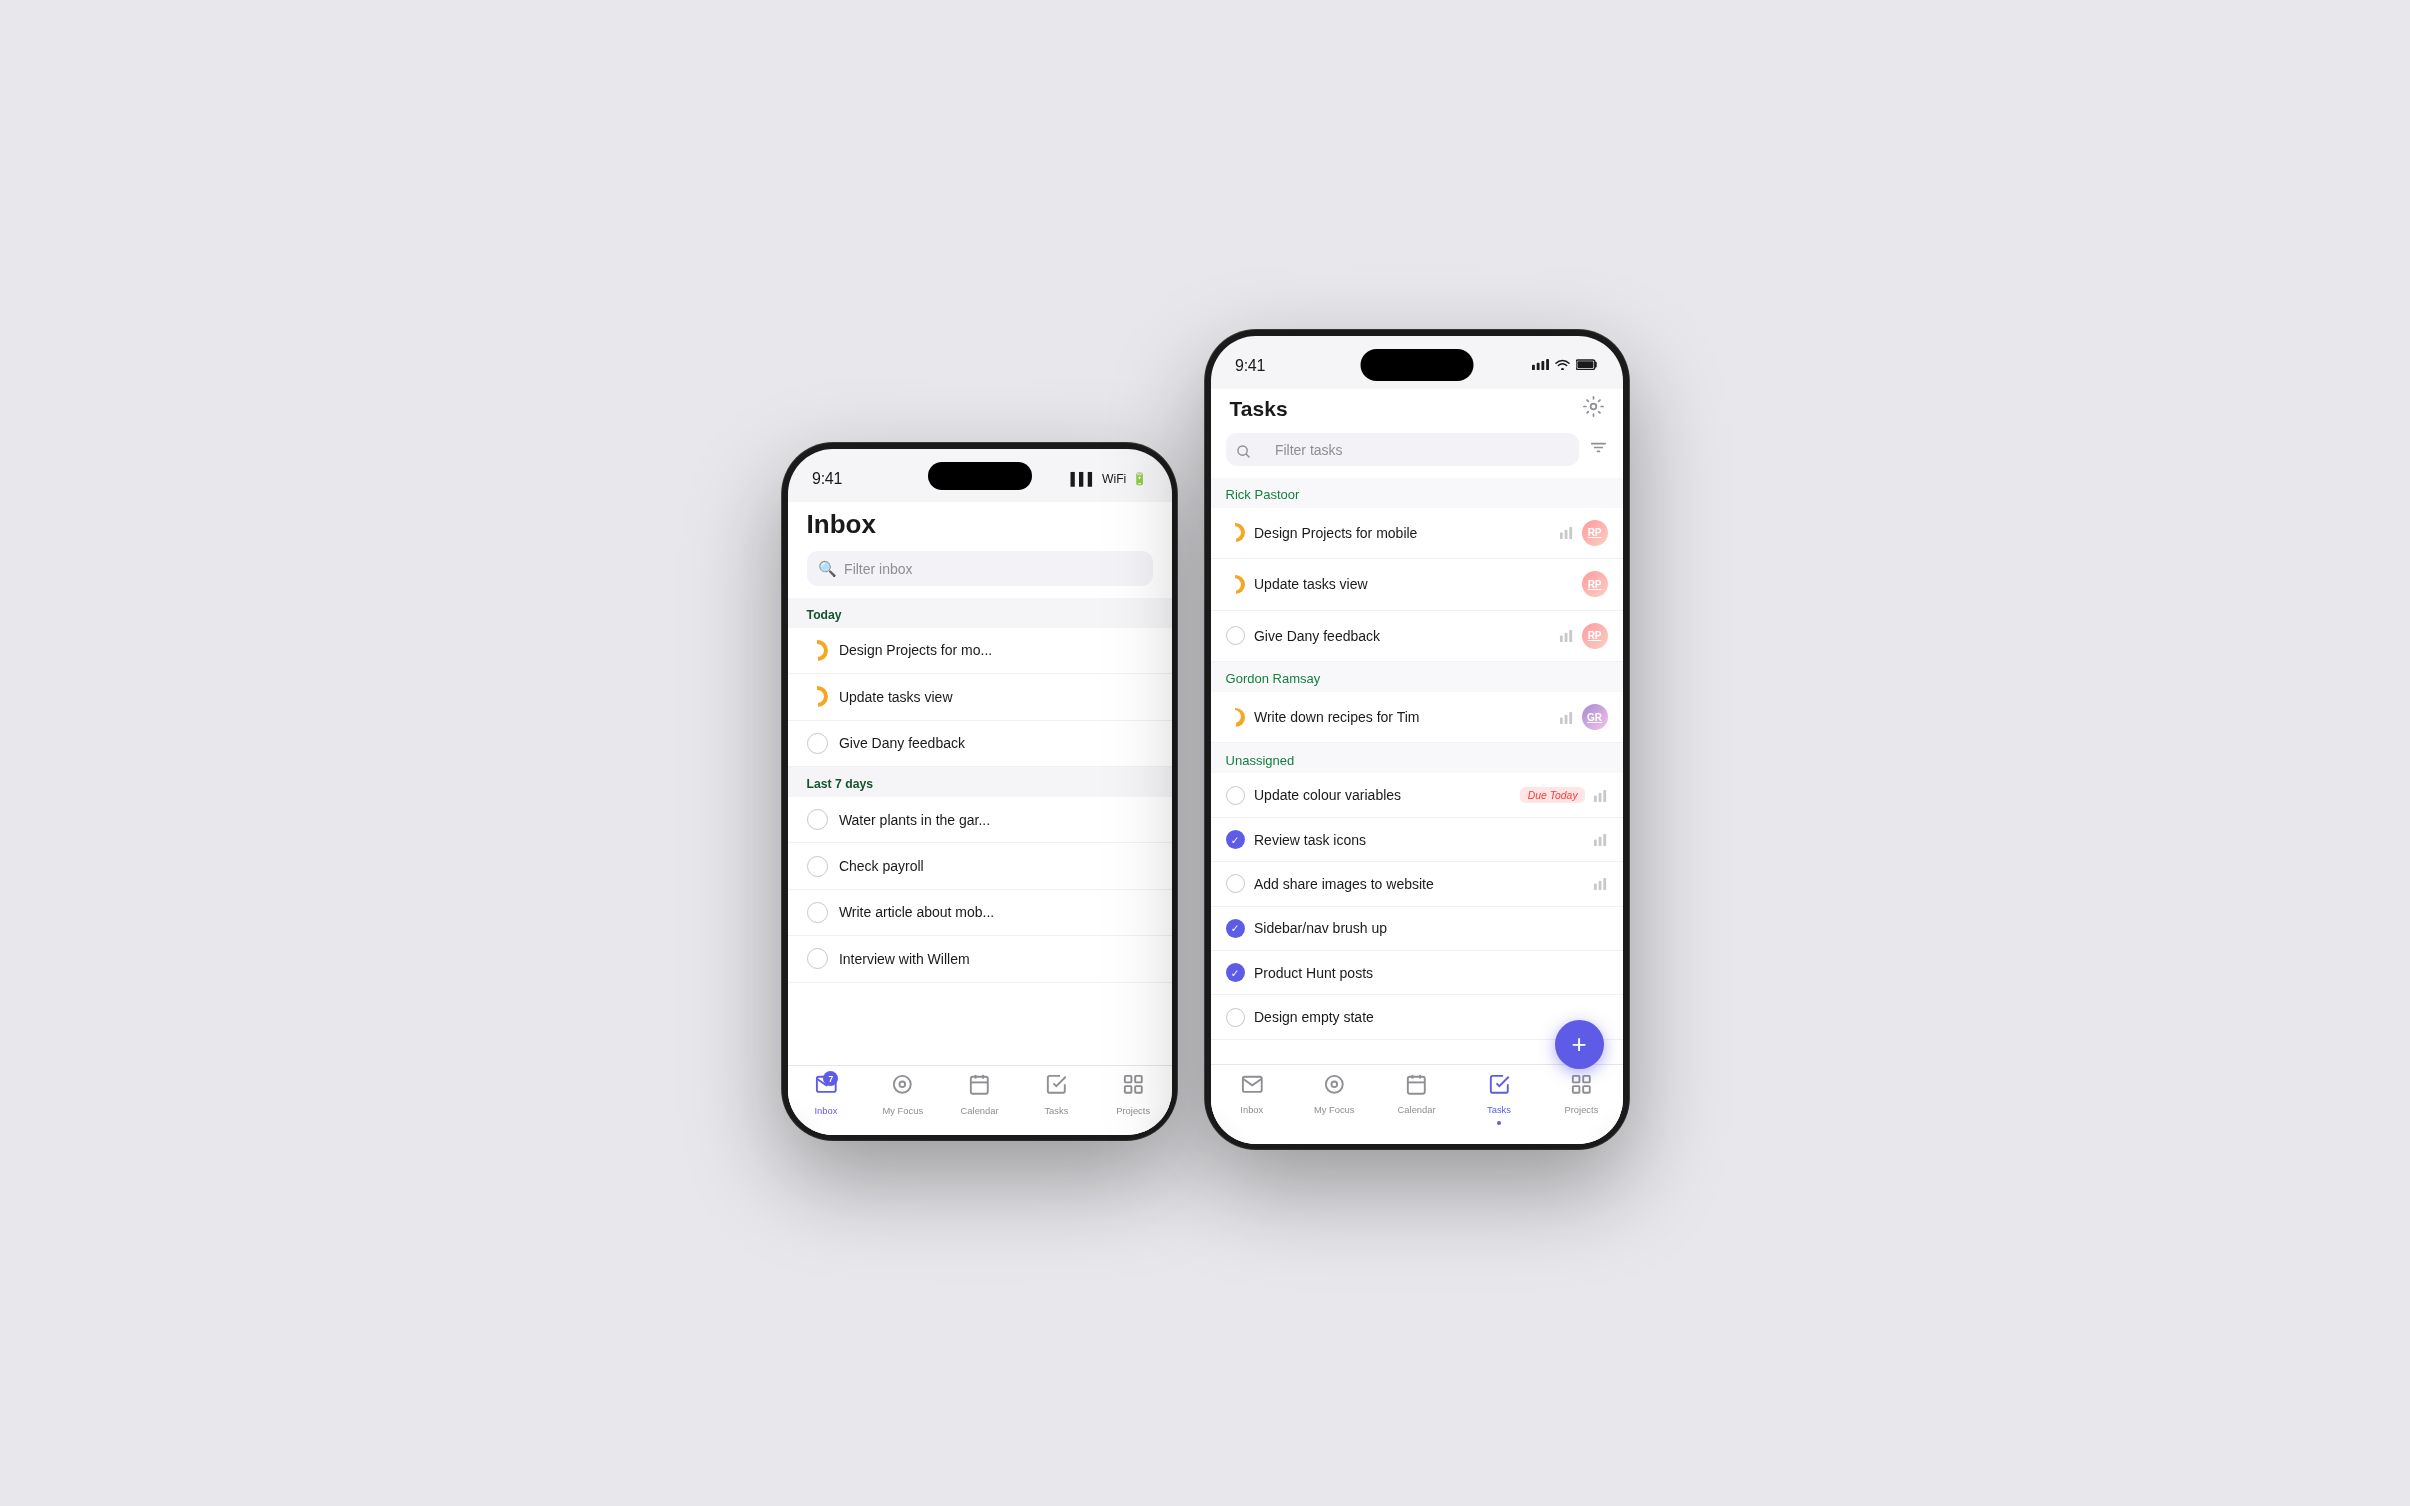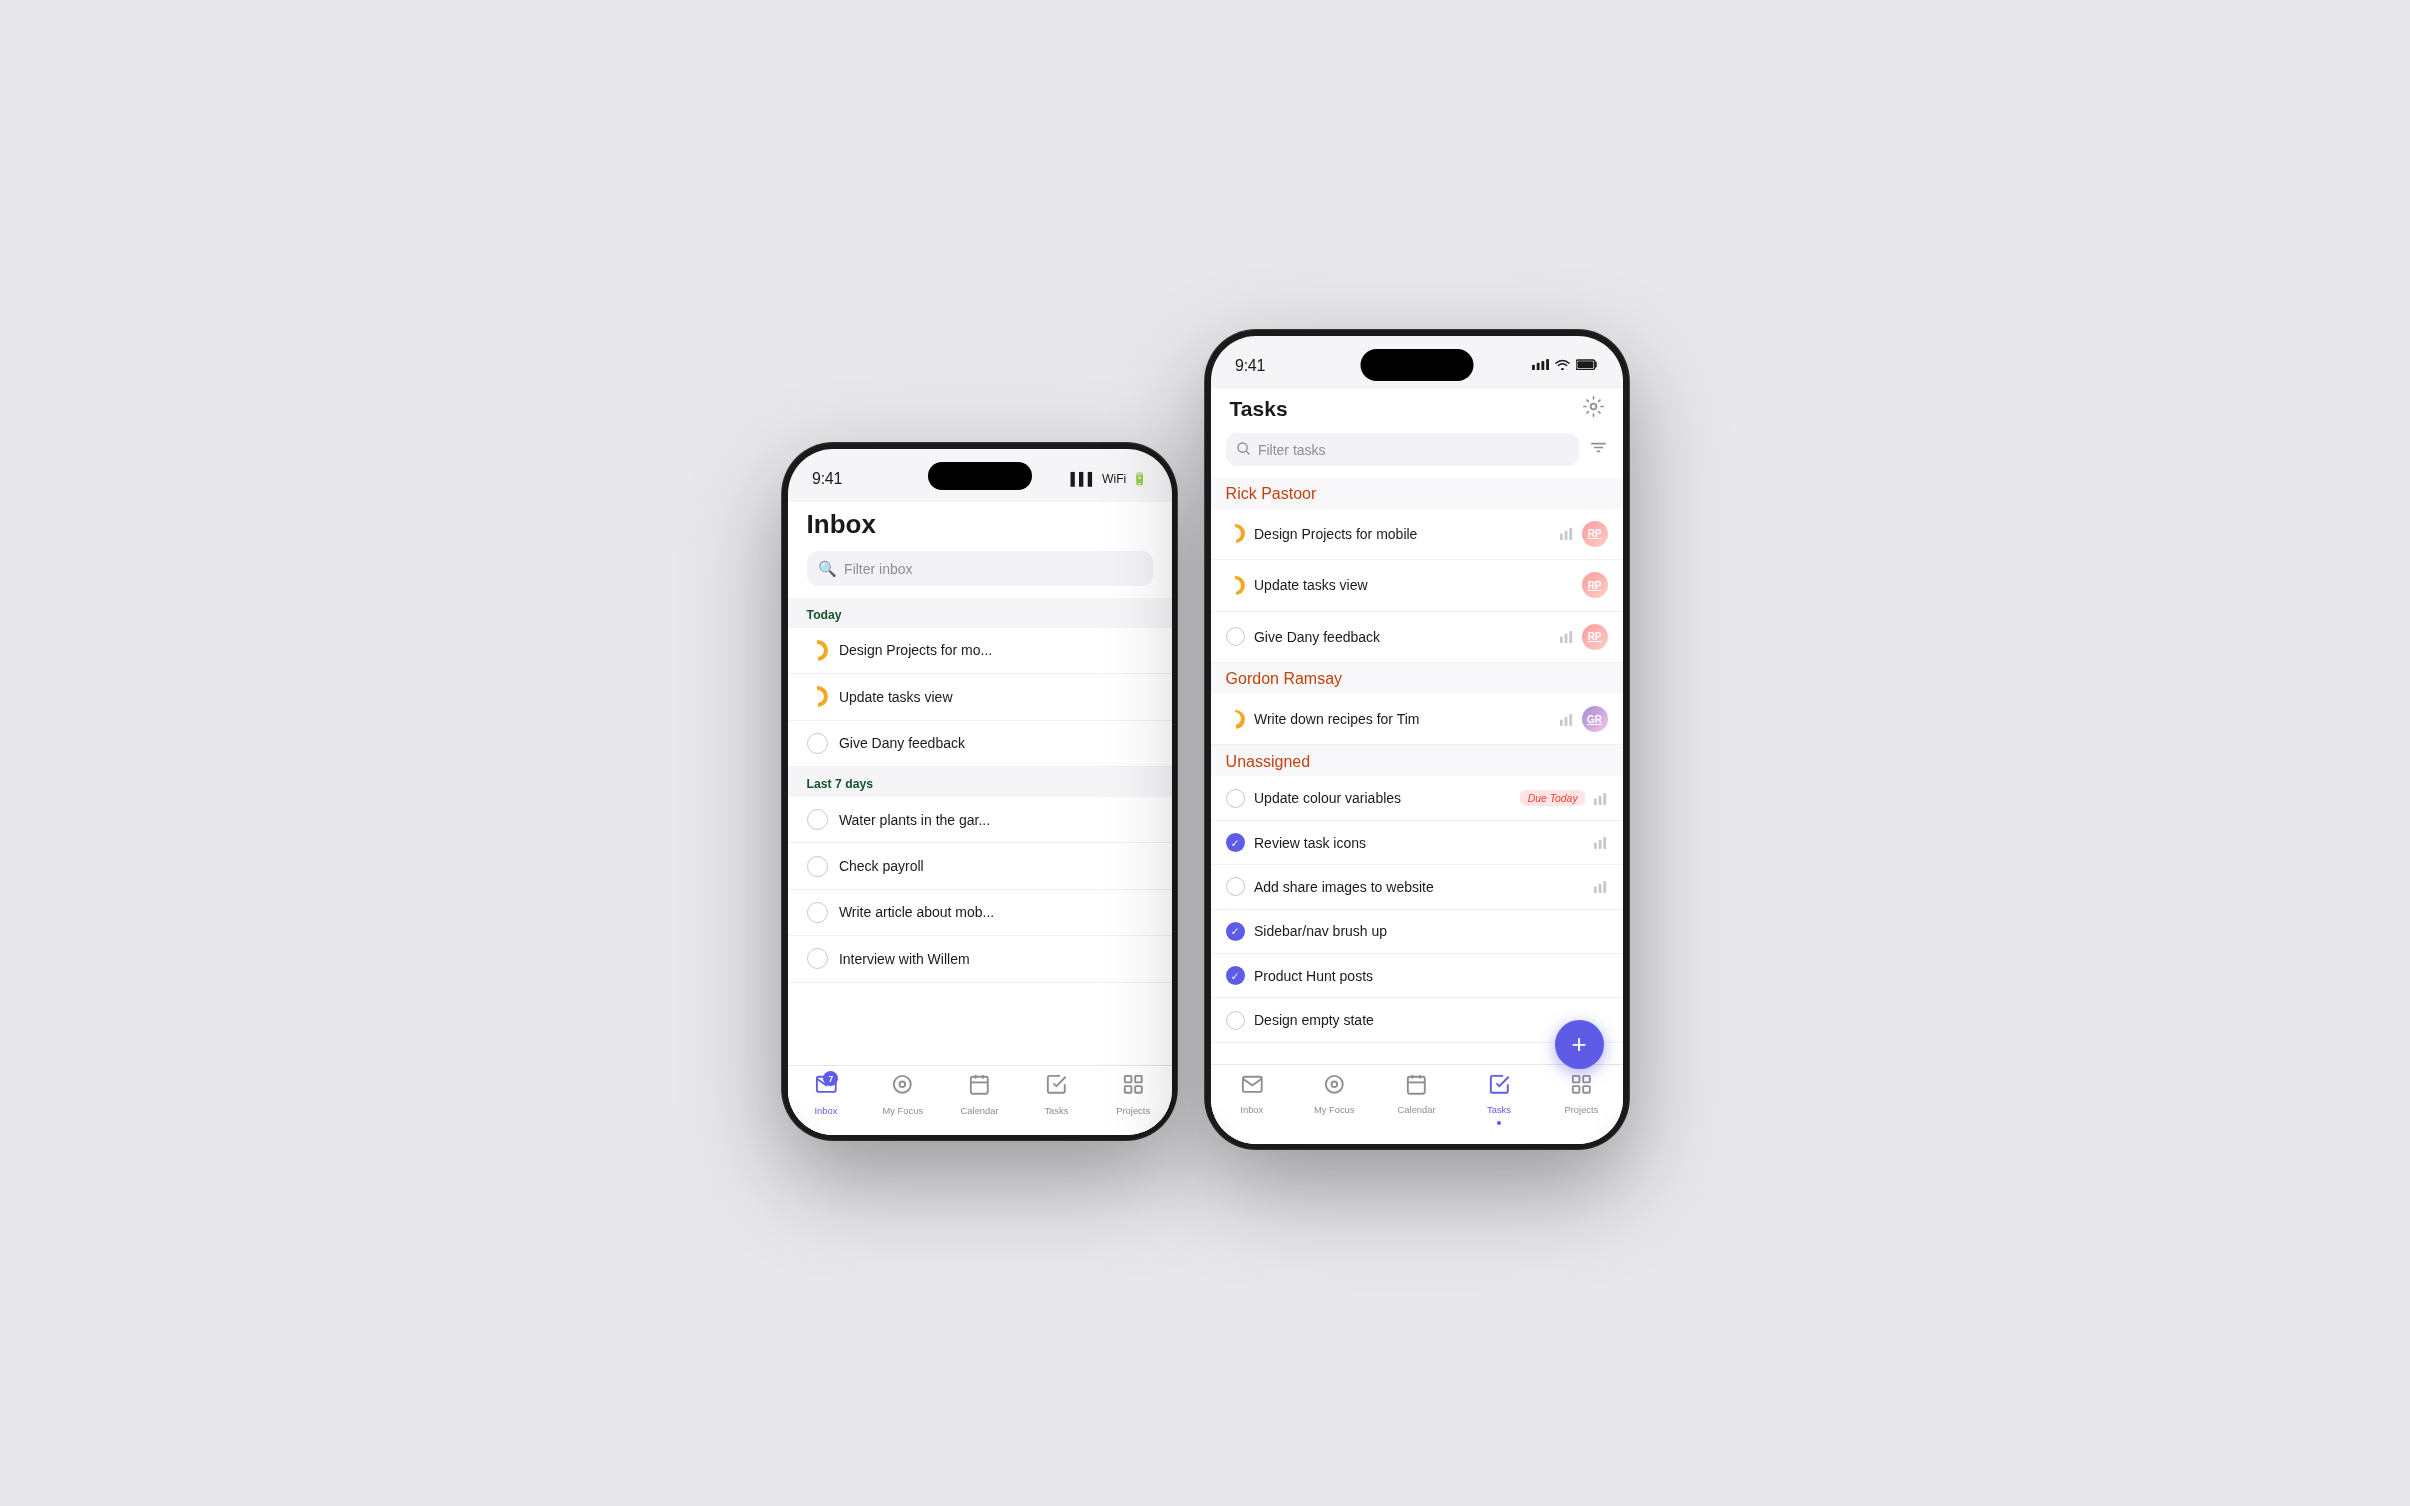--- a/index.html
+++ b/index.html
@@ -274,41 +274,41 @@
     .tasks-search-row {
       display: flex;
       align-items: center;
       padding: 0 15px 11.3px;
       gap: 9.4px;
     }
 
     .tasks-search {
       flex: 1;
       display: flex;
-      align-items: flex-start;
+      align-items: flex-end;
       background: #f2f2f7;
       border-radius: 11.3px;
       padding: 8.5px 11.3px;
-      gap: 8px;
+      gap: 25px;
     }
 
     .sort-btn {
       color: #8e8e93;
       font-size: 19px;
     }
 
     .tasks-section-header {
       padding: 7.5px 15px 5.6px;
       background: #f8f8fa;
     }
 
     .tasks-section-title {
-      font-size: 16px;
+      font-size: 13px;
       font-weight: 500;
-      color: #c2410c;
+      color: #15803d;
     }
 
     .tasks-task-item {
       display: flex;
       align-items: center;
       padding: 12.2px 15px;
       border-bottom: 0.9px solid #f0f0f5;
       gap: 9.4px;
     }
 

